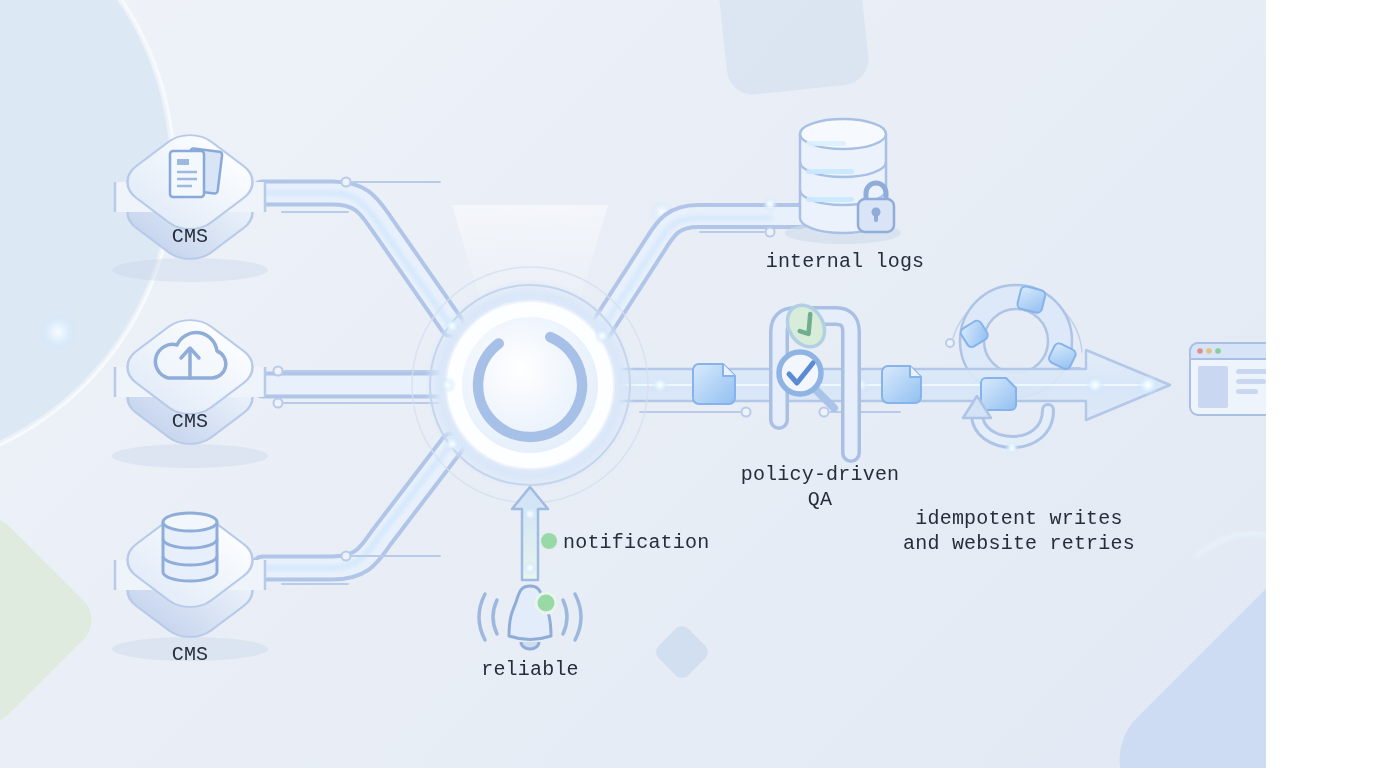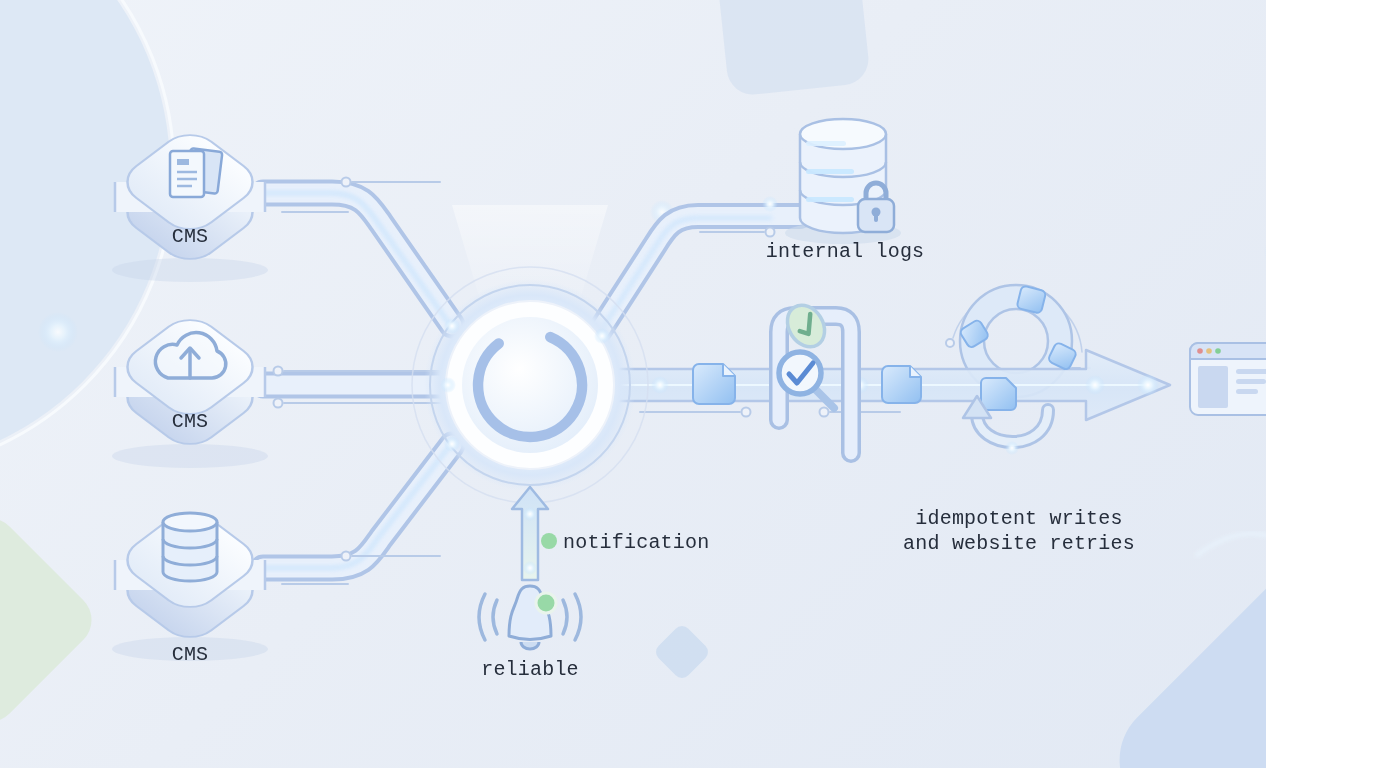--- a/index.html
+++ b/index.html
@@ -304,22 +304,26 @@
       </g>
       <circle cx="546" cy="603" r="10" fill="#98d9a7" stroke="#e9f4ec" stroke-width="3"></circle>
     </g>
   </g>
 </svg>
 
 <div class="label" style="left:190px;top:236px;">CMS</div>
 <div class="label" style="left:190px;top:421px;">CMS</div>
 <div class="label" style="left:190px;top:654px;">CMS</div>
 
-<div class="label" style="left:845px;top:251px;">internal logs</div>
-
+<div class="label" style="left:845px;top:261px;">internal logs</div>
+
+<div class="label" style="left:820px;top:487px;">
+  <span>policy-driven</span><br>
+  <span>QA</span>
+</div>
 
 <div class="label" style="left:1019px;top:487px;margin-top:44px;">
   <span>idempotent writes</span><br>
   <span>and website retries</span>
 </div>
 
 
 <div class="label" style="left:530px;top:669px;">reliable</div>
 
 <div class="label label-left" style="left:563px;top:542px;">notification</div>

